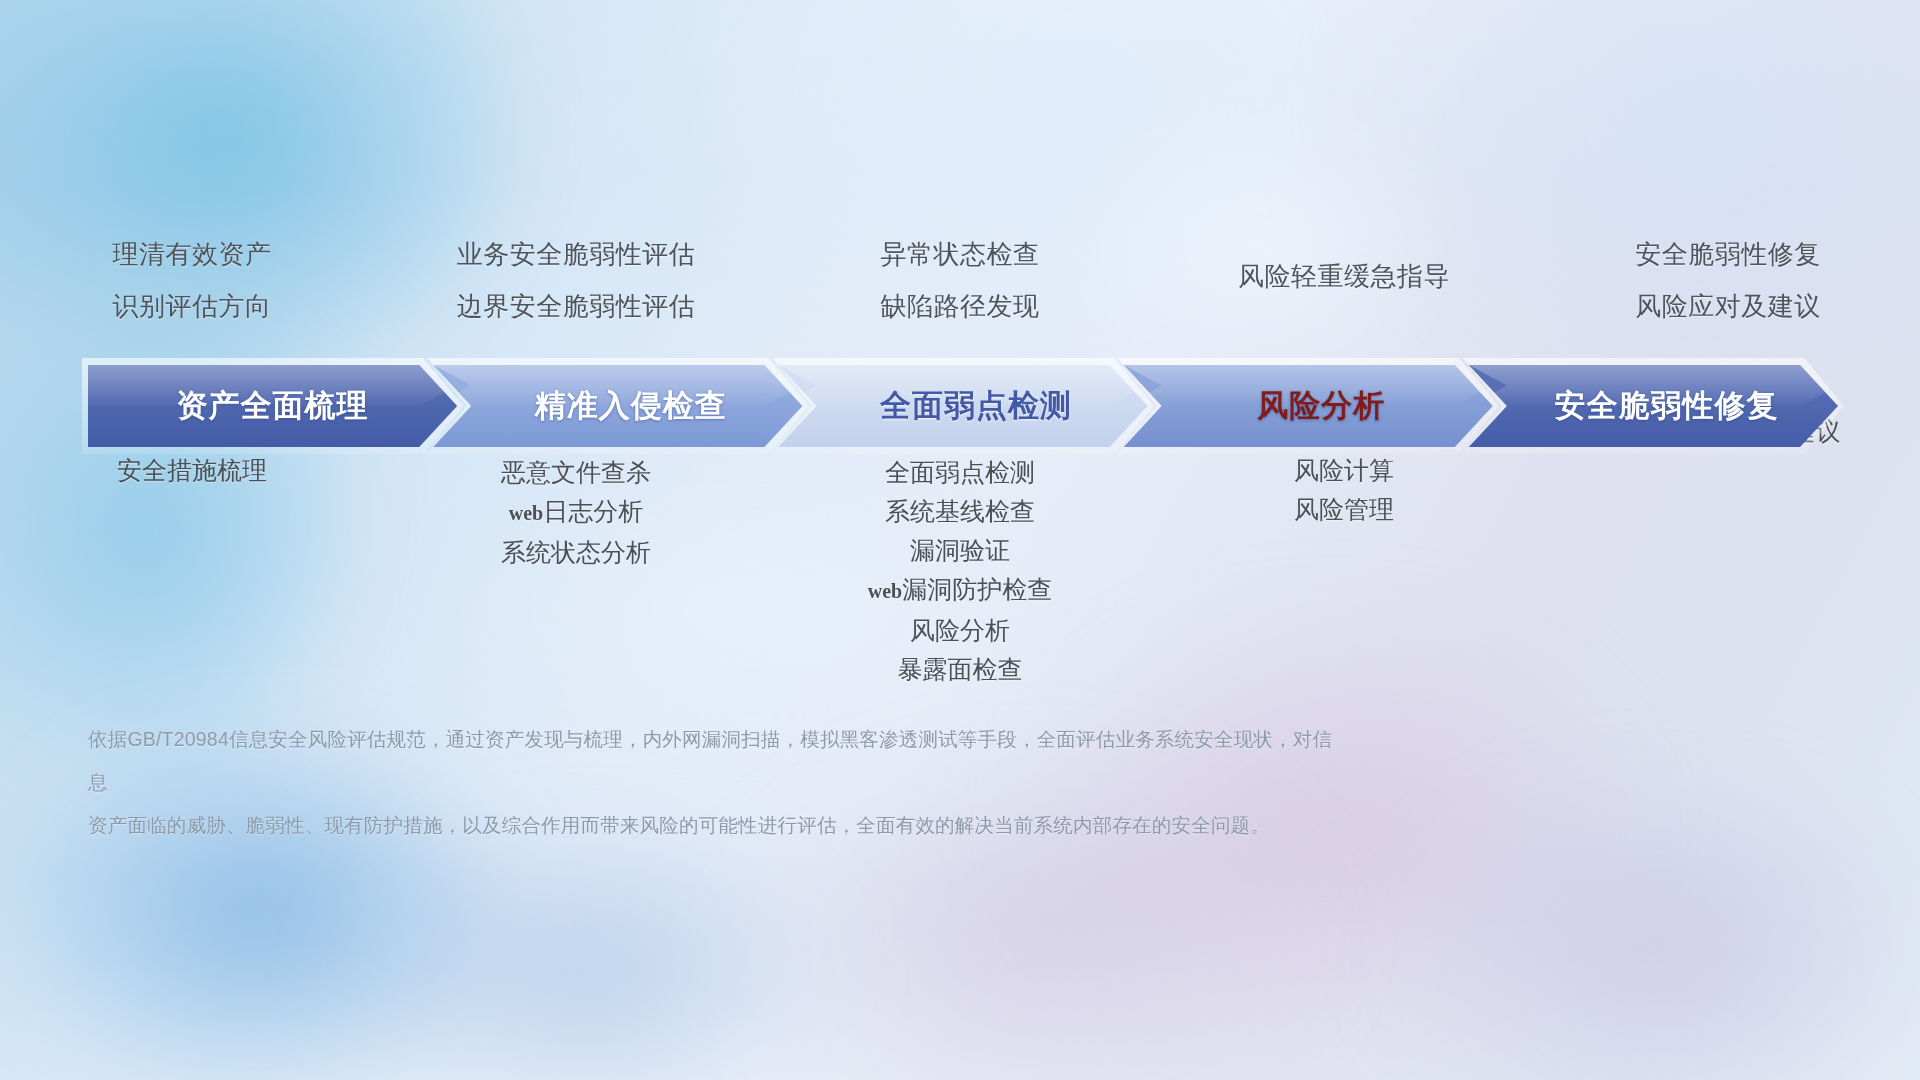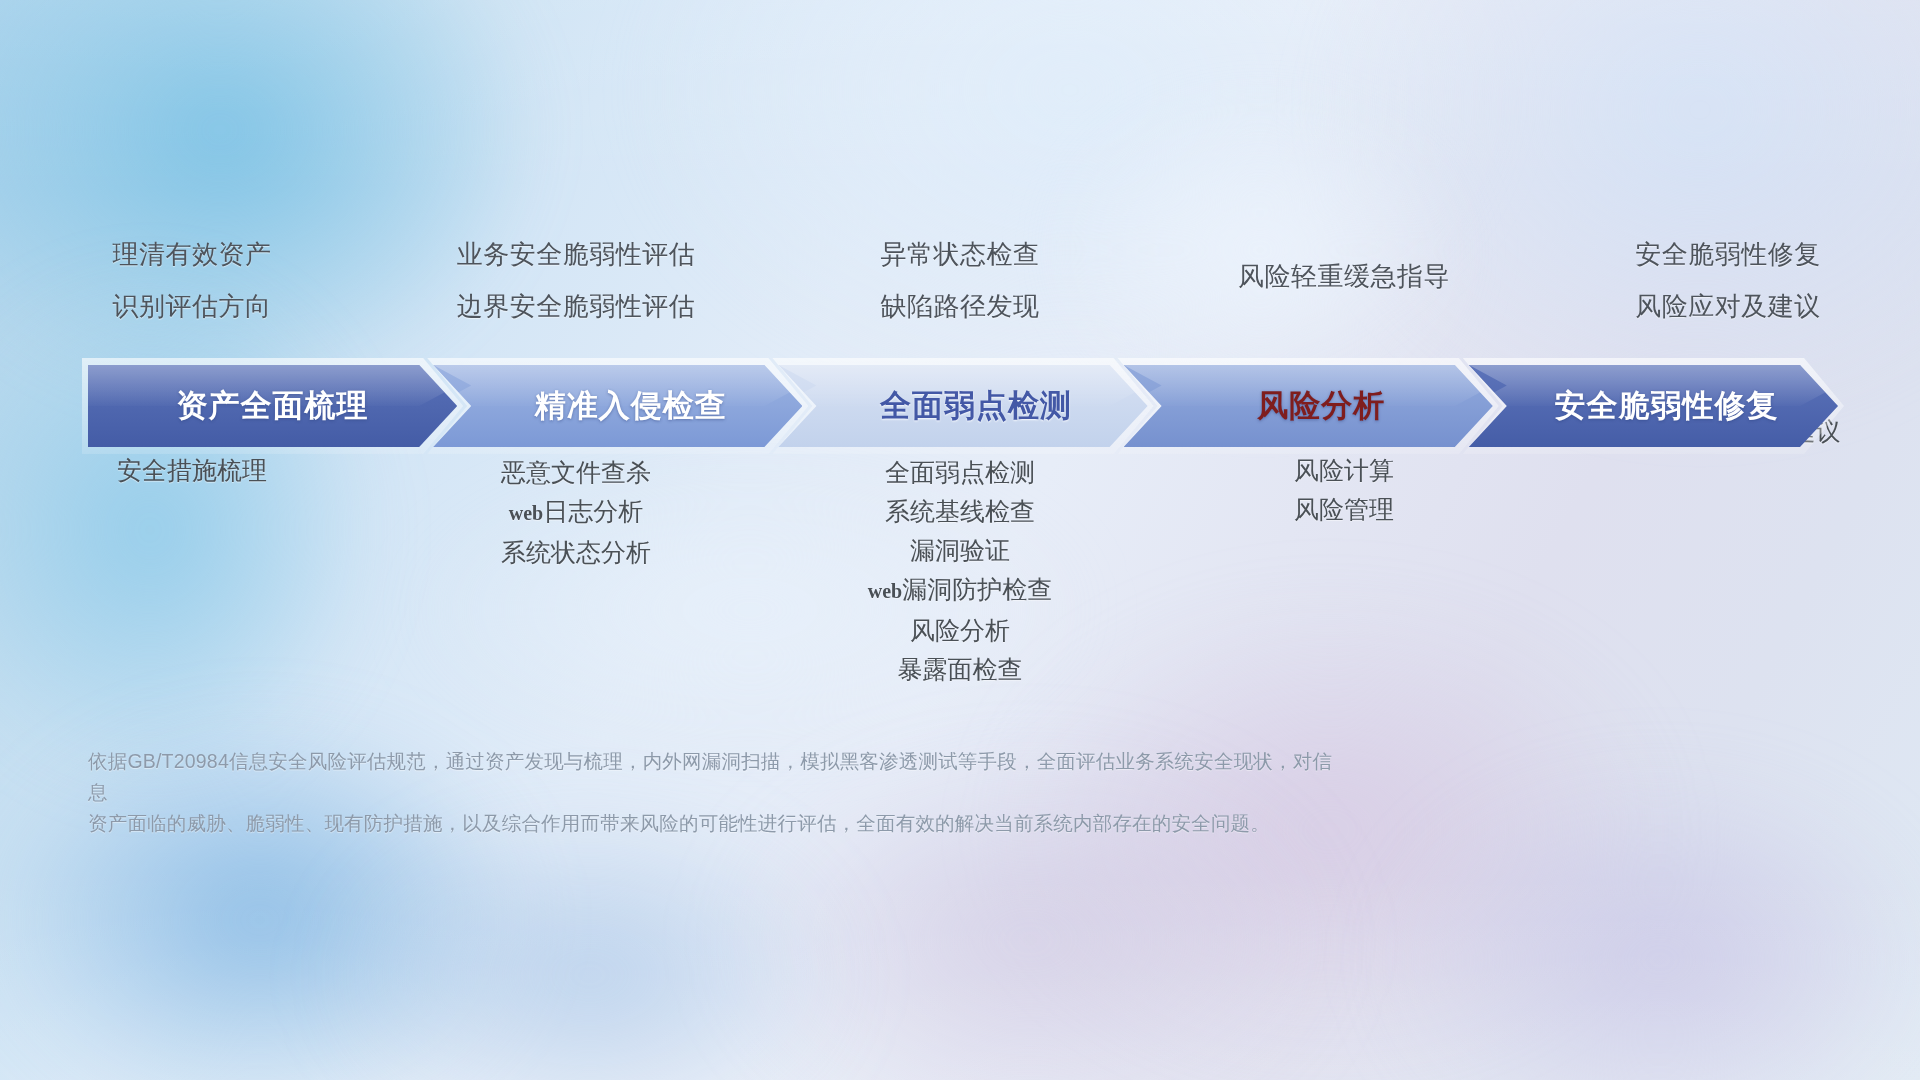--- a/index.html
+++ b/index.html
@@ -124,21 +124,21 @@
   #botrow { top:412px; }
   .botlab {
     font-size:25px; color:#4a5056; line-height:39px; white-space:nowrap;
     text-shadow:0 1px 1px rgba(255,255,255,.5);
   }
   .botlab .lat { font-family:"Liberation Serif","DejaVu Serif",serif; font-weight:bold; font-size:20px; }
 
   
   #footer {
     position:absolute; left:88px; top:718px; width:1250px;
-    font-size:19.5px; line-height:31px; color:#8d9aaa; letter-spacing:.2px;margin-top:28px;
+    font-size:19.5px; line-height:43px; color:#8d9aaa; letter-spacing:.2px;
   }
   #footer p { text-shadow:0 1px 1px rgba(255,255,255,.45); }
 </style>
 </head>
 <body>
 
 <div id="bg">
   <div class="base"></div>
   <div class="blob b1"></div>
   <div class="blob b2"></div>

